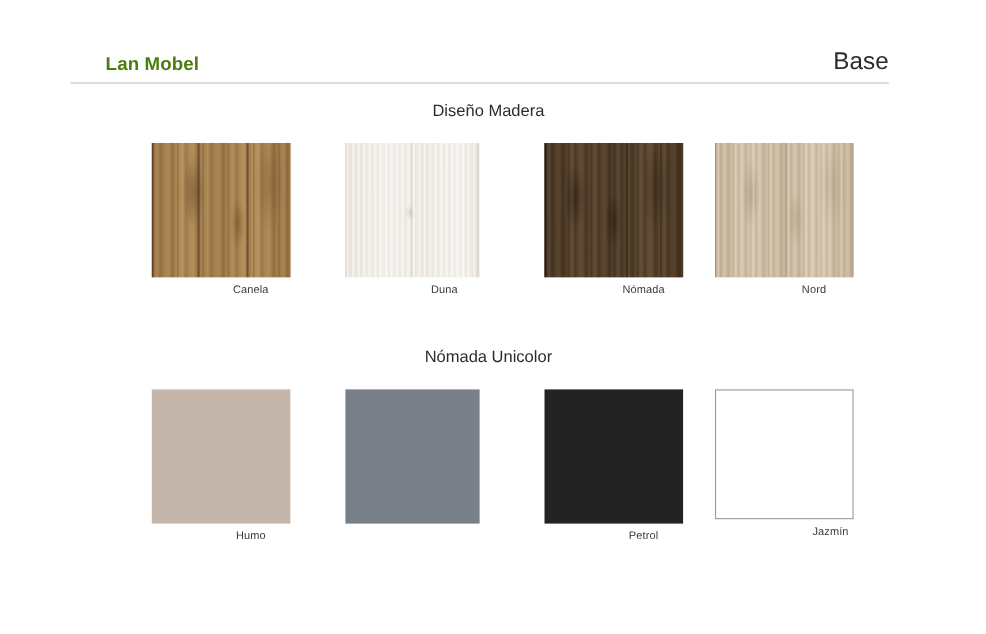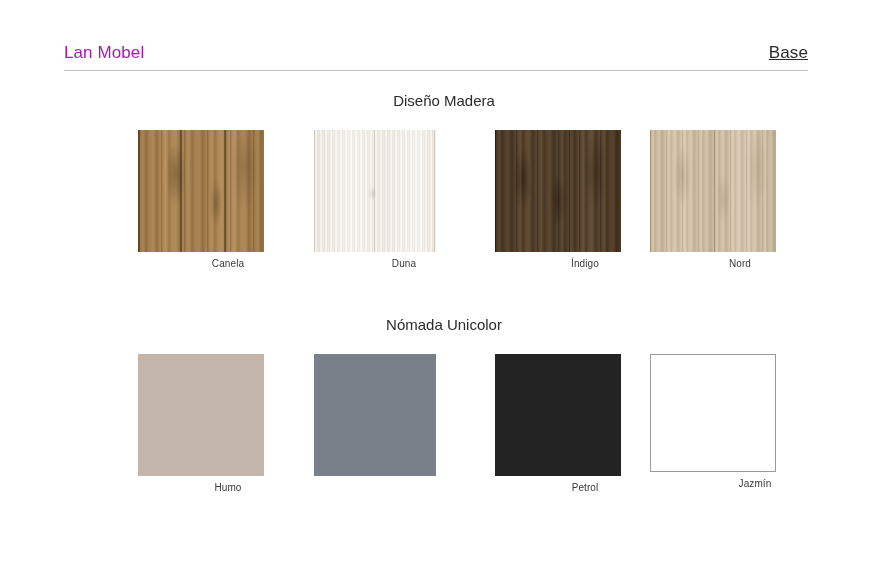--- a/index.html
+++ b/index.html
@@ -31,32 +31,32 @@
     width: 744px;
     display: flex;
     align-items: flex-end;
     justify-content: space-between;
     padding-bottom: 7px;
     border-bottom: 1px solid #bfbfbf;
     box-sizing: border-box;
   }
   .brand-title {
     font-size: 17px;
-    font-weight: 400;
+    font-weight: 700;
     letter-spacing: 0.1px;
-    color: #a21caf;
+    color: #4d7c0f;
     line-height: 1.1;
+    margin-left: 32px;
   }
   .page-title {
-    font-size: 17px;
+    font-size: 22px;
     font-weight: 400;
     letter-spacing: 0.1px;
     color: #2b2b2b;
     line-height: 1.1;
-    text-decoration: underline;
   }
 
   
   .section {
     position: absolute;
     left: 64px;
     width: 760px;
     text-align: center;
   }
   .section-wood { top: 92px; }
@@ -206,21 +206,21 @@
         <div class="swatch-label">Duna</div>
       </div>
 
       <div class="swatch-cell col0">
         <div class="swatch-tile grain-canela"></div>
         <div class="swatch-label">Canela</div>
       </div>
 
       <div class="swatch-cell col2">
         <div class="swatch-tile grain-nomada"></div>
-        <div class="swatch-label">Índigo</div>
+        <div class="swatch-label">Nómada</div>
       </div>
 
       <div class="swatch-cell col3">
         <div class="swatch-tile grain-nord"></div>
         <div class="swatch-label">Nord</div>
       </div>
 
     </div>
   </div>
 

